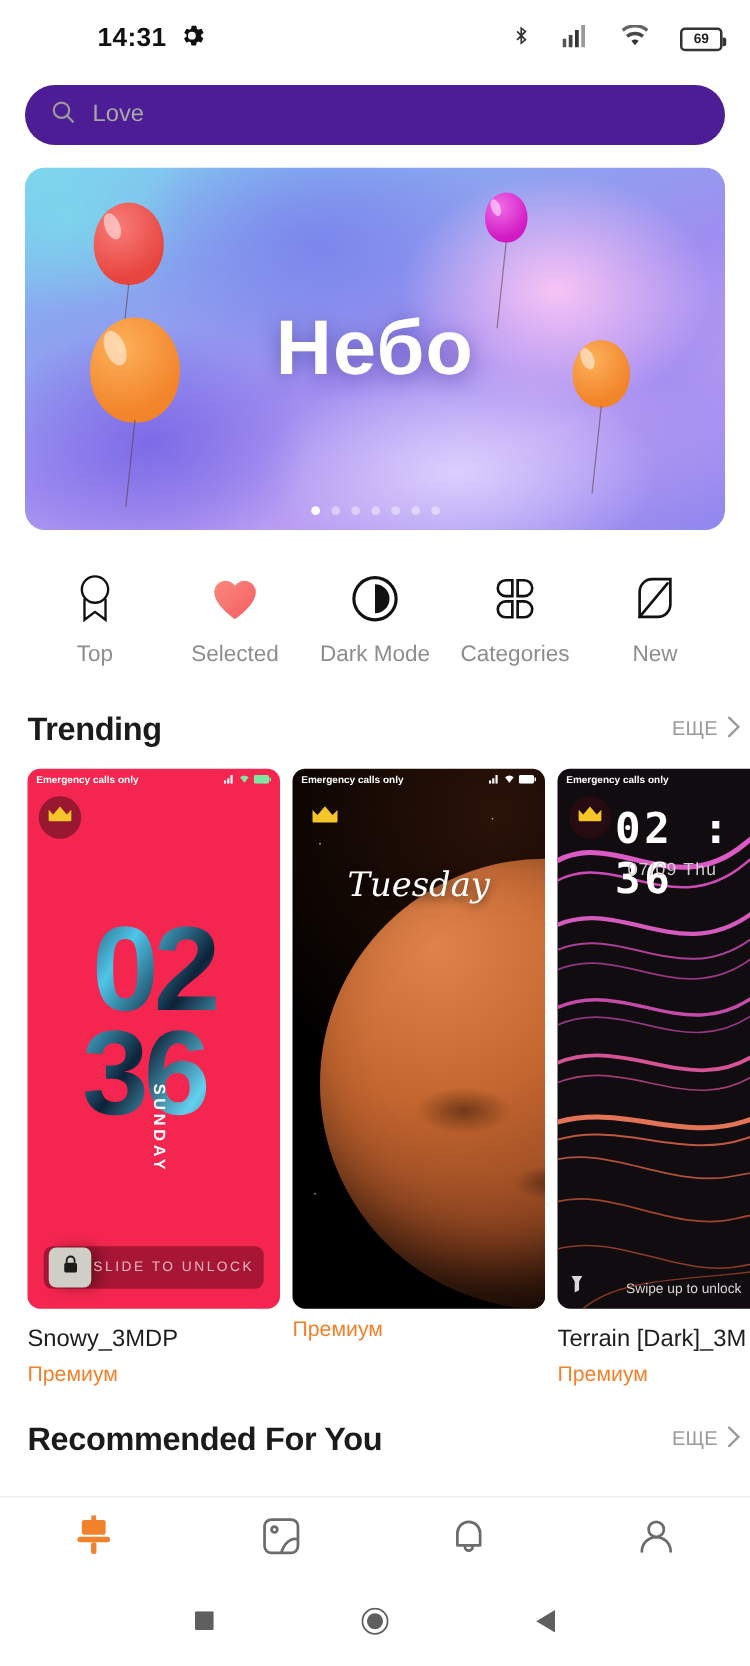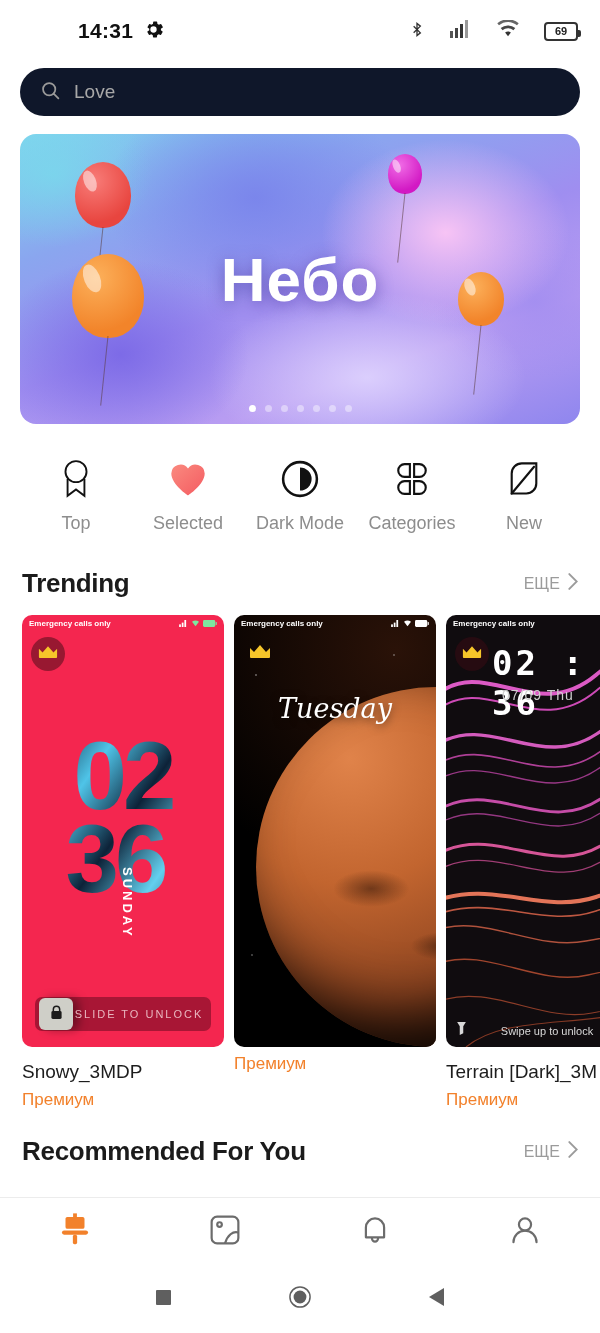--- a/index.html
+++ b/index.html
@@ -26,21 +26,21 @@
   }
   .battery:after {
     content: ""; position: absolute; right: -5px; top: 6px;
     width: 3px; height: 7px; background: #333; border-radius: 0 2px 2px 0;
   }
   .battery span { font-size: 11px; font-weight: bold; color: #222; letter-spacing: -.2px; }
 
   
   .searchwrap { padding: 6px 20px 0 20px; }
   .searchbar {
-    height: 48px; background: #0f172a; border-radius: 24px;
+    height: 48px; background: #4c1d95; border-radius: 24px;
     display: flex; align-items: center; padding: 0 20px; gap: 13px;
   }
   .search-ph { font-size: 19px; color: #a8a8a8; }
 
   
   .bannerwrap { padding: 18px 20px 0 20px; }
   .banner {
     position: relative; height: 290px; border-radius: 16px; overflow: hidden;
     background:
       radial-gradient(ellipse 200px 150px at 76% 34%, rgba(255,200,245,.92), rgba(255,200,245,0) 62%),
@@ -81,21 +81,21 @@
   .dot.active { background: #fff; }
 
   
   .cats { display: flex; padding: 34px 20px 0 20px; }
   .cat { flex: 1; display: flex; flex-direction: column; align-items: center; gap: 13px; justify-content: center; }
   .cat-ico { height: 42px; display: flex; align-items: center; justify-content: center; }
   .cat-lbl { font-size: 18px; color: #8d8d8d; }
 
   
   .sec { display: flex; align-items: center; justify-content: space-between;
-         padding: 34px 22px 0 22px; }
+         padding: 34px 8px 0 22px; }
   .sec-title { font-size: 26px; font-weight: bold; color: #1b1b1b; letter-spacing: -.3px; }
   .sec-more { display: flex; align-items: center; gap: 7px; font-size: 16px; color: #9b9b9b; }
 
   
   .rail { display: flex; gap: 10px; padding: 16px 0 0 22px; overflow: hidden; }
   .card { width: 202px; flex: 0 0 202px; }
   .thumb { position: relative; height: 432px; border-radius: 10px; overflow: hidden; }
   .thumb-sb {
     position: absolute; top: 0; left: 0; right: 0; height: 17px;
     display: flex; align-items: center; justify-content: space-between;

